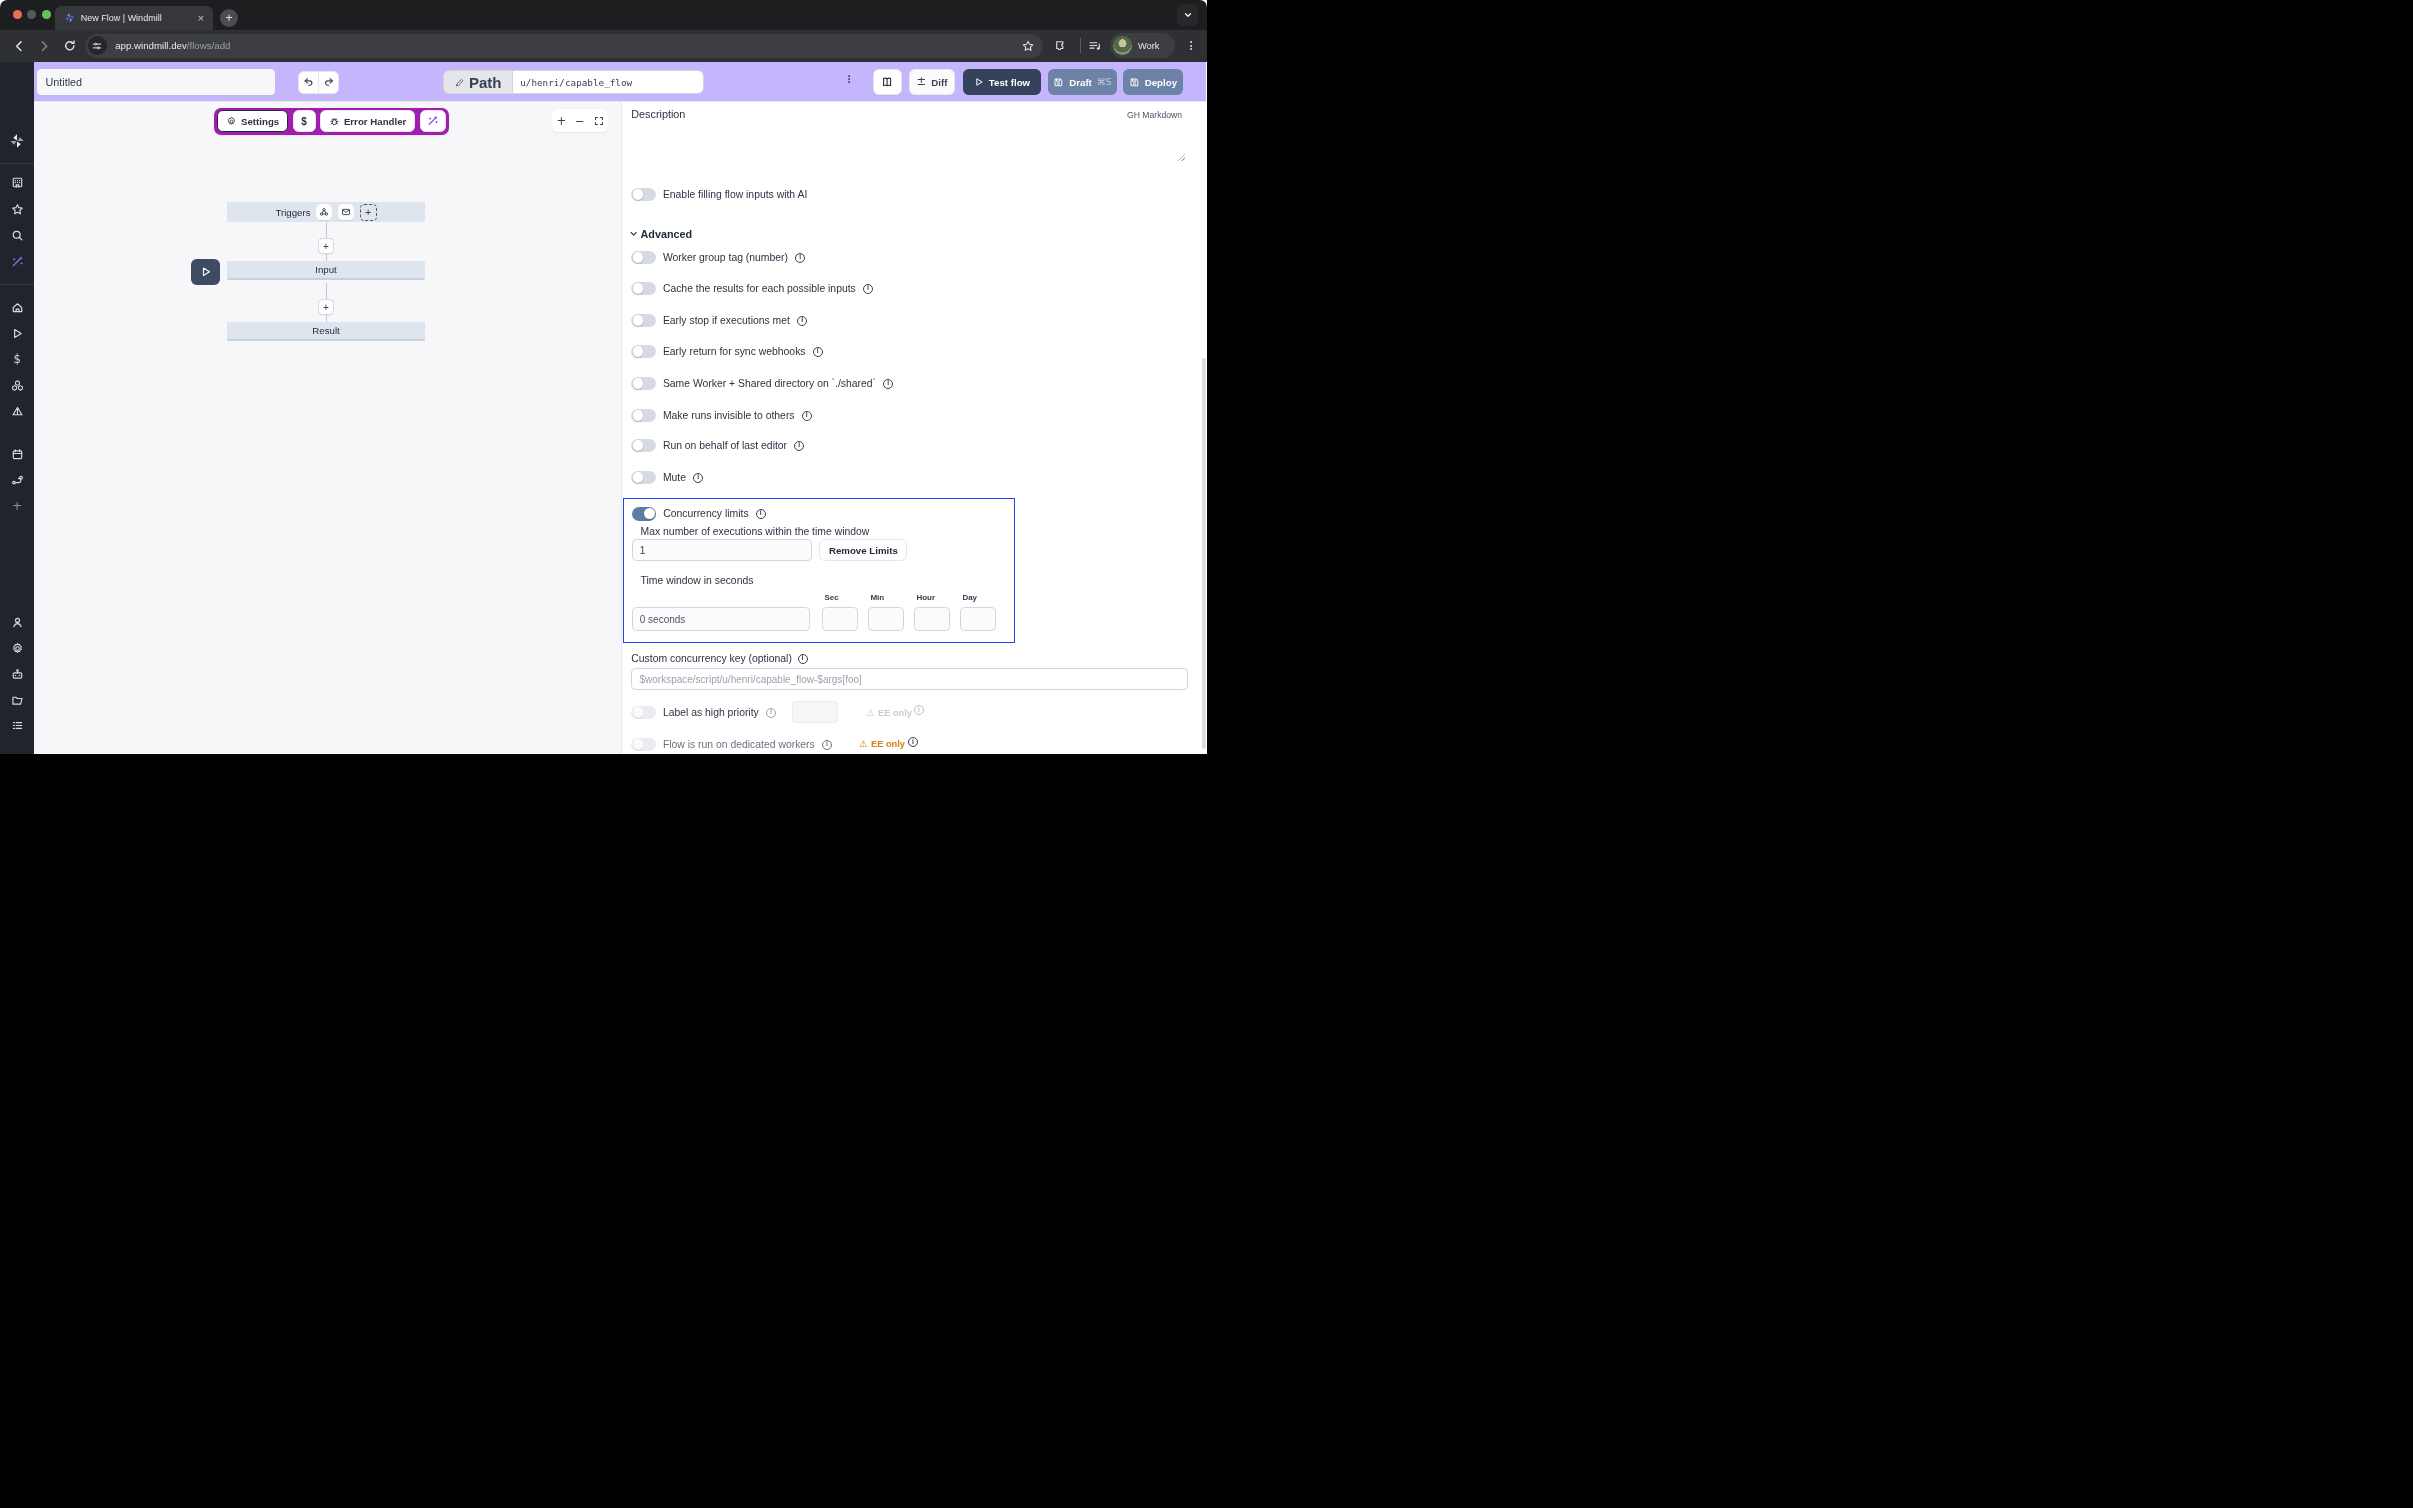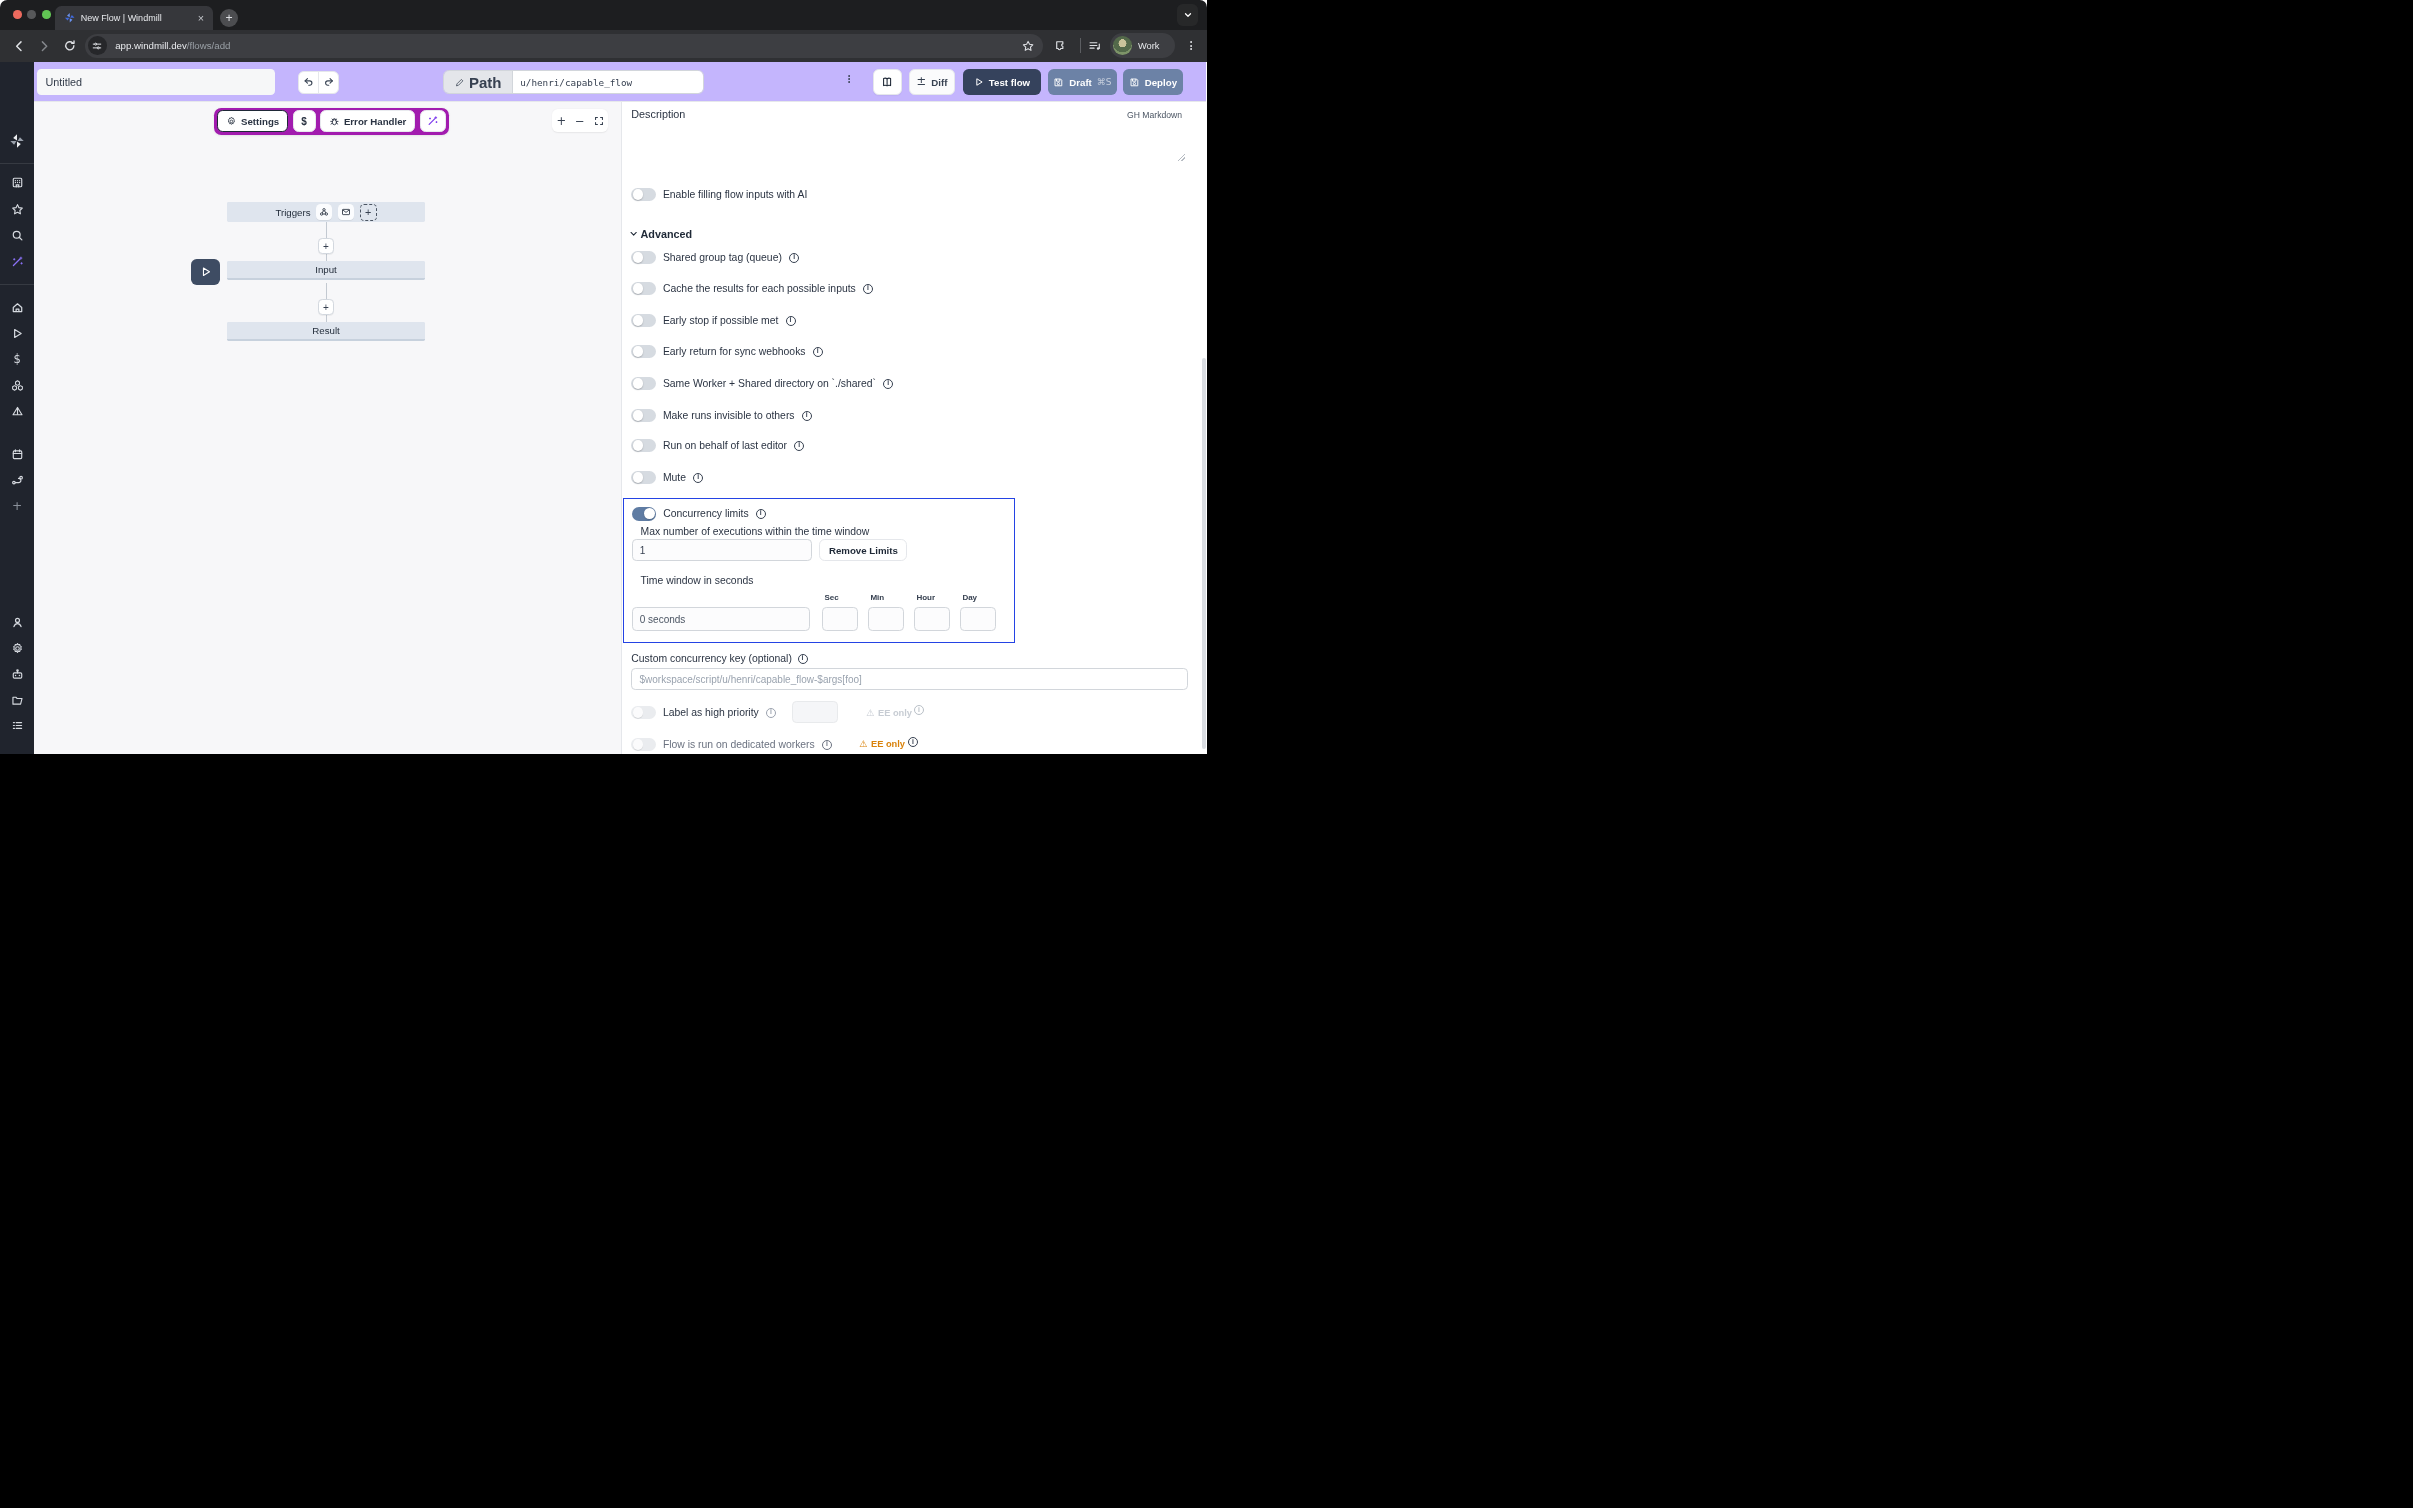--- a/index.html
+++ b/index.html
@@ -457,31 +457,31 @@
 
     <div class="adv-hdr">
       <svg width="9.3" height="9.3" viewBox="0 0 16 16">
           <path d="M3.5 6l4.5 4.5L12.5 6" fill="none" stroke="currentColor" stroke-width="1.8" stroke-linecap="round" stroke-linejoin="round"></path>
         </svg>
       <span>Advanced</span>
     </div>
 
     <div class="row" style="top:147px">
       <span class="tgl"></span>
-      <span class="lbl">Shared group tag (queue)</span>
+      <span class="lbl">Worker group tag (number)</span>
       <span class="info"></span>
     </div>
     <div class="row" style="top:178px">
       <span class="tgl"></span>
       <span class="lbl">Cache the results for each possible inputs</span>
       <span class="info"></span>
     </div>
     <div class="row" style="top:210px">
       <span class="tgl"></span>
-      <span class="lbl">Early stop if possible met</span>
+      <span class="lbl">Early stop if executions met</span>
       <span class="info"></span>
     </div>
     <div class="row" style="top:241px">
       <span class="tgl"></span>
       <span class="lbl">Early return for sync webhooks</span>
       <span class="info"></span>
     </div>
     <div class="row" style="top:273px">
       <span class="tgl"></span>
       <span class="lbl">Same Worker + Shared directory on `./shared`</span>

